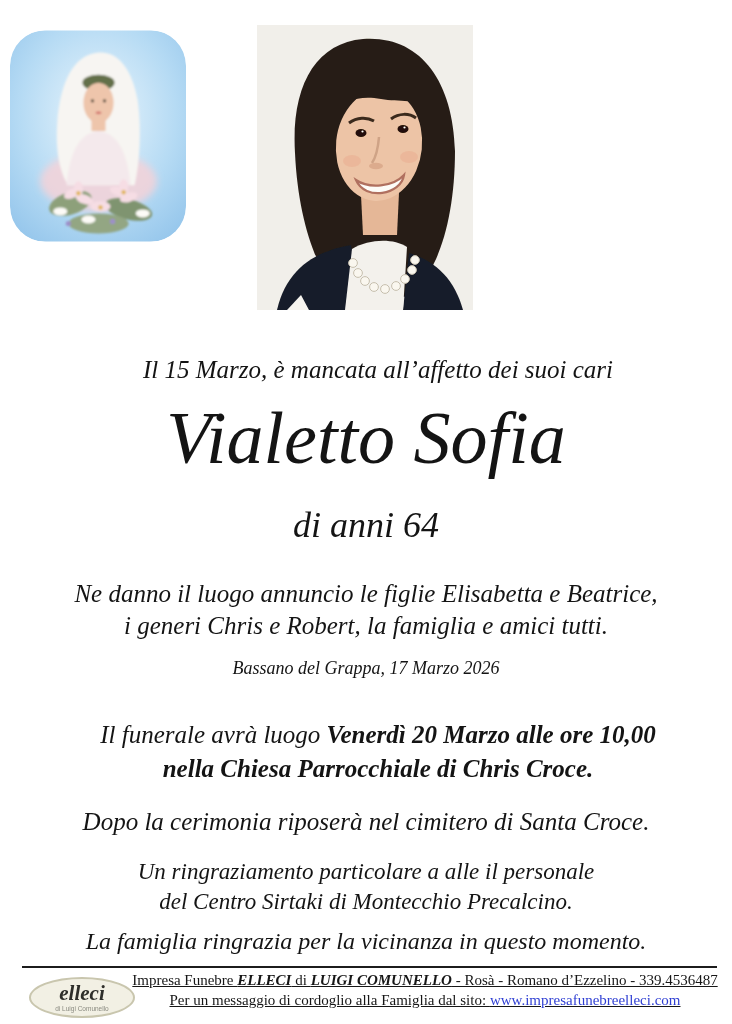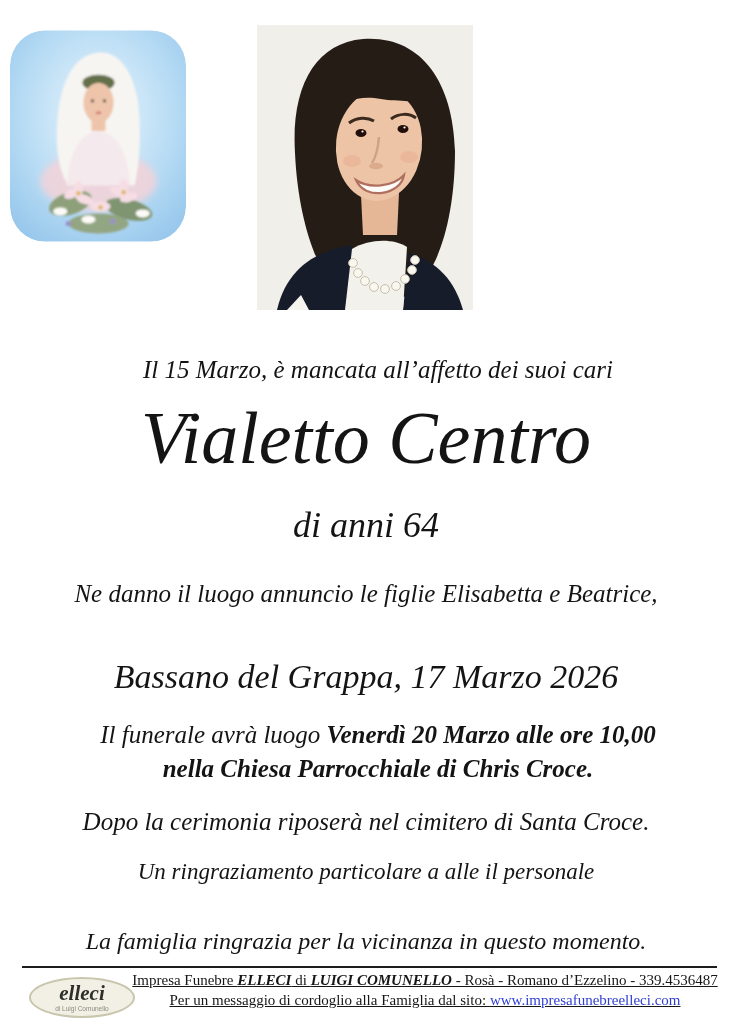--- a/index.html
+++ b/index.html
@@ -22,21 +22,21 @@
     position:absolute;left:257px;top:25px;width:216px;height:285px;
     overflow:hidden;
   }
   .portrait svg{display:block;width:100%;height:100%;}
   
   .txt{position:absolute;left:0;width:732px;text-align:center;font-style:italic;white-space:nowrap;}
   .intro-line{top:356px;font-size:25px;padding-left:12px;}
   .deceased-name{top:398px;font-size:74px;line-height:1.1;}
   .age-line{top:504px;font-size:36px;}
   .family-lines{top:578px;font-size:25px;line-height:1.28;}
-  .place-date{top:658px;font-size:34px;}
+  .place-date{top:658px;font-size:18px;}
   .funeral-block{top:718px;font-size:25px;line-height:1.36;padding-left:12px;}
   .funeral-block .b{font-weight:bold;}
   .cemetery-line{top:808px;font-size:25px;}
   .thanks-lines{top:857px;font-size:23px;line-height:1.3;}
   .closing-line{top:928px;font-size:24px;}
   
   .footer-rule{
     position:absolute;left:22px;top:966px;width:695px;height:2px;background:#1c1c1c;
   }
   .logo-ellipse{
@@ -161,41 +161,43 @@
           <circle cx="148" cy="254" r="4.4"></circle>
             <circle cx="155" cy="245" r="4.4"></circle>
           <circle cx="158" cy="235" r="4.4"></circle>
         </g>
       </g>
     </svg>
   </div>
 
   <div class="txt intro-line">Il 15 Marzo, è mancata all’affetto dei suoi cari</div>
 
-  <div class="txt deceased-name">Vialetto Centro</div>
+  <div class="txt deceased-name">Vialetto Sofia</div>
 
   <div class="txt age-line">di anni 64</div>
 
   <div class="txt family-lines">
     <div>Ne danno il luogo annuncio le figlie Elisabetta e Beatrice,</div>
+    <div>i generi Chris e Robert, la famiglia e amici tutti.</div>
   </div>
 
   <div class="txt place-date">Bassano del Grappa, 17 Marzo 2026</div>
 
   <div class="txt funeral-block">
     <div>
       <span>Il funerale avrà luogo </span><span class="b">Venerdì 20 Marzo alle ore 10,00</span>
     </div>
     <div class="b">nella Chiesa Parrocchiale di Chris Croce.</div>
   </div>
 
   <div class="txt cemetery-line">Dopo la cerimonia riposerà nel cimitero di Santa Croce.</div>
 
   <div class="txt thanks-lines">
     <div>Un ringraziamento particolare a alle il personale</div>
+    <div>del Centro Sirtaki di Montecchio Precalcino.</div>
   </div>
 
   <div class="txt closing-line">La famiglia ringrazia per la vicinanza in questo momento.</div>
 
   <div class="footer-rule"></div>
 
   <div class="logo-ellipse">
     <div class="logo-brand">elleci</div>
     <div class="logo-sub">di Luigi Comunello</div>
   </div>

